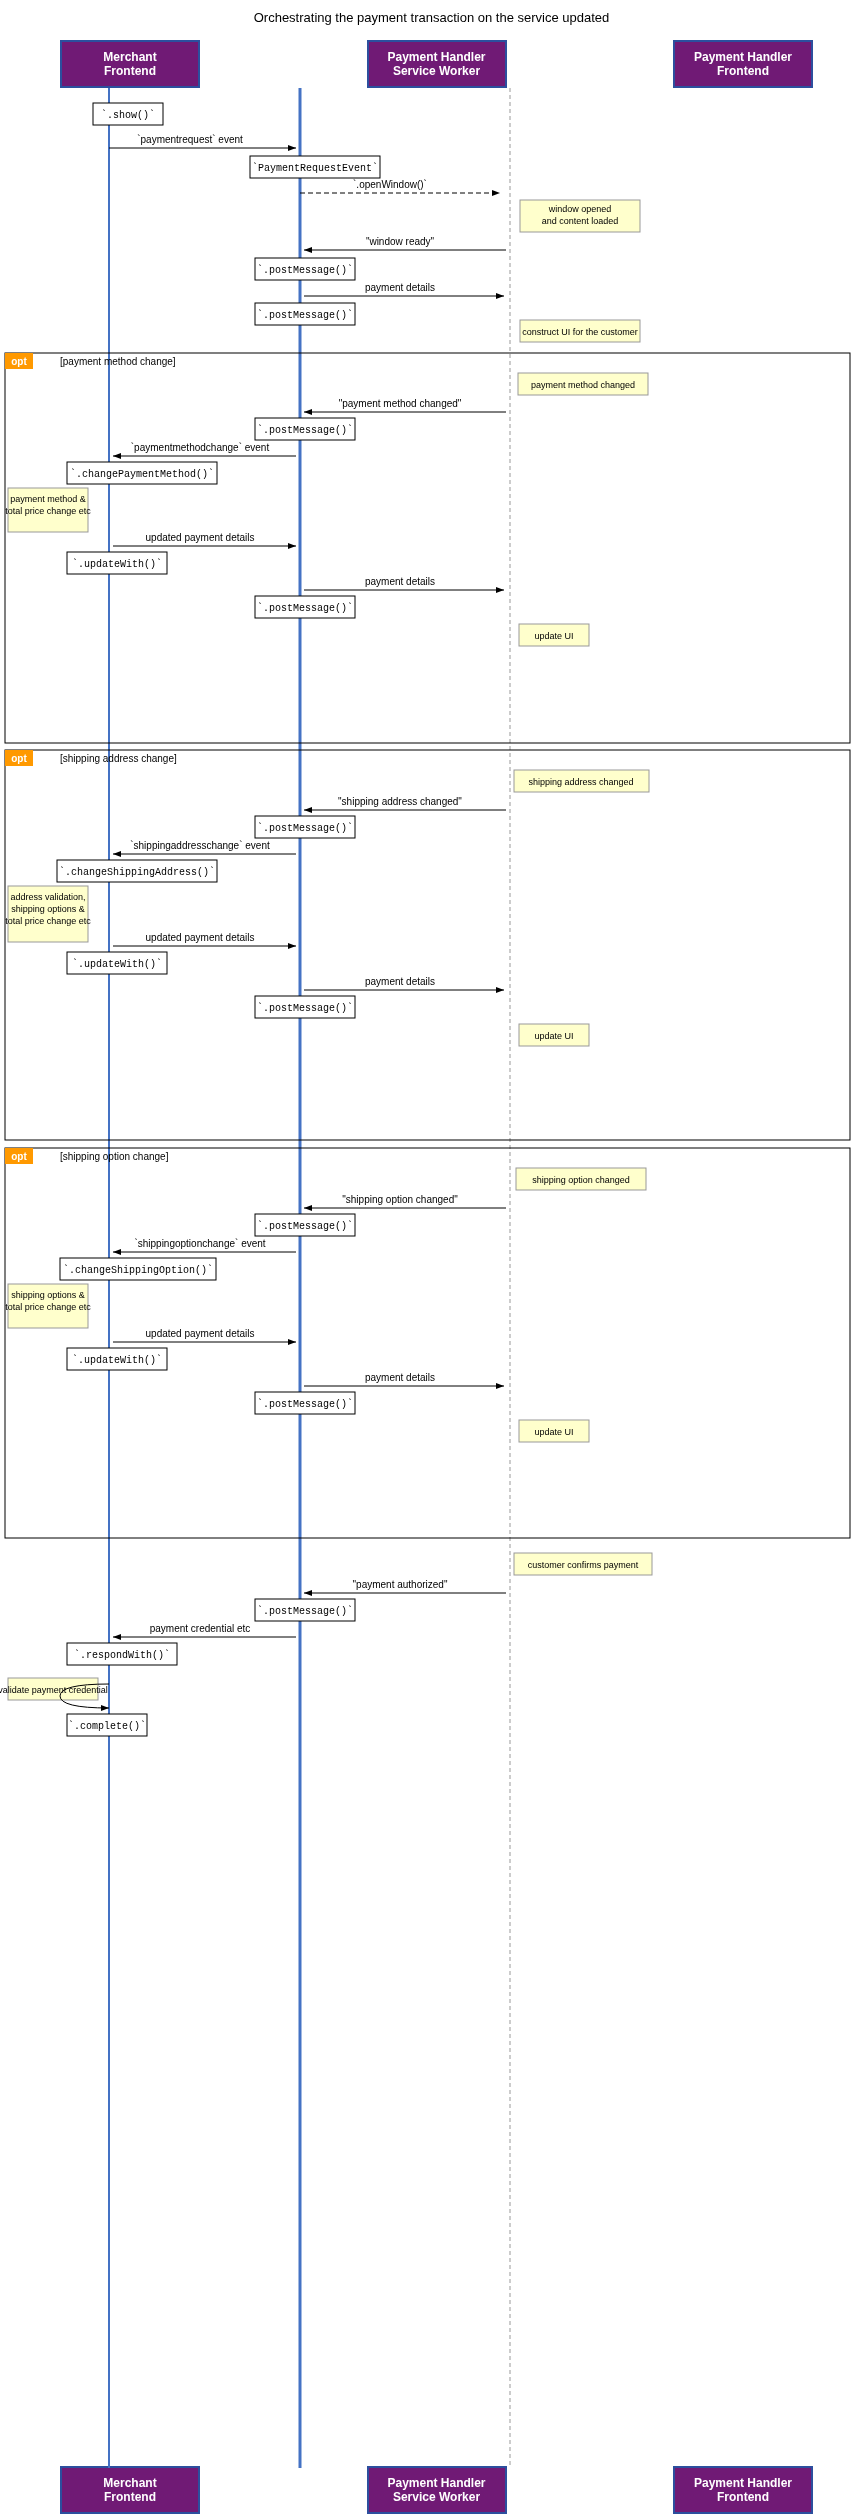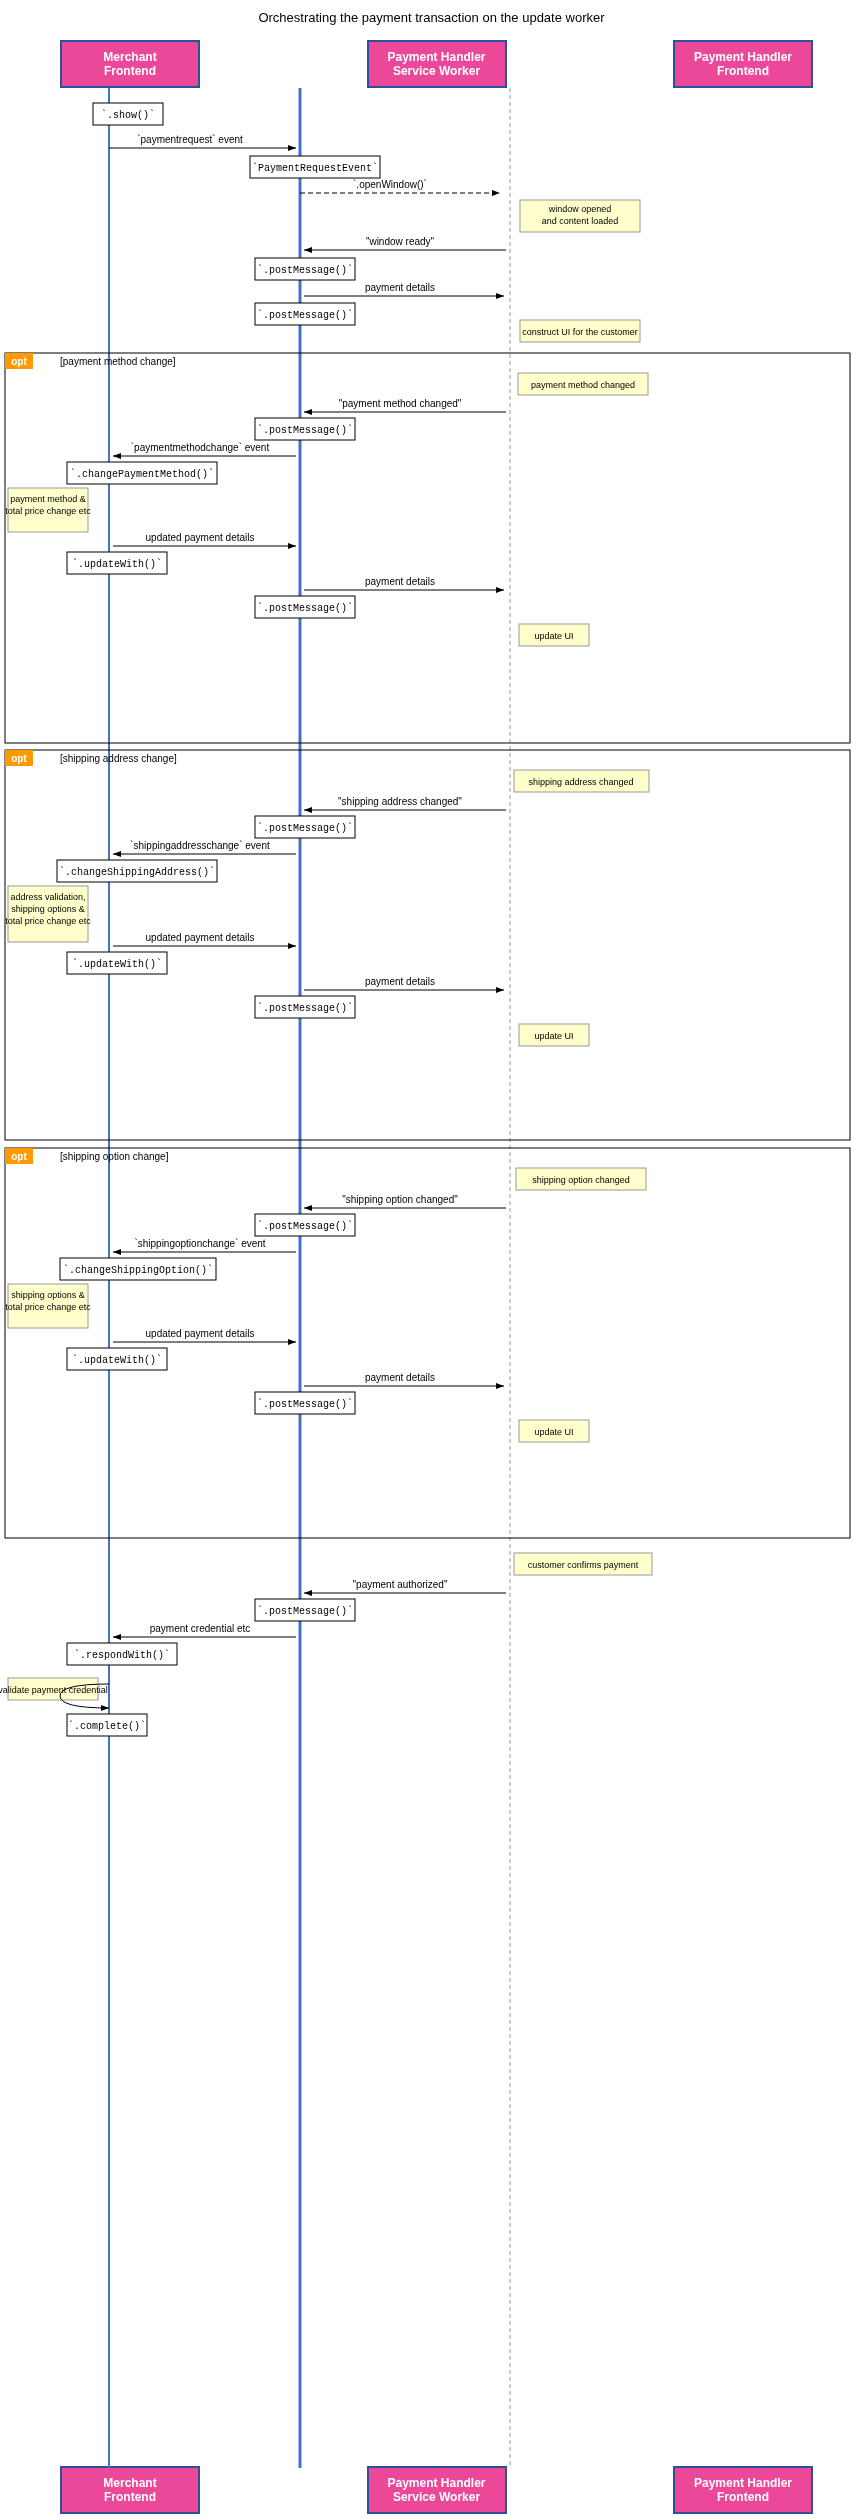--- a/index.html
+++ b/index.html
@@ -21,40 +21,40 @@
     .title {
       text-align: center;
       font-size: 13px;
       font-weight: normal;
       margin-bottom: 15px;
       color: #000;
       font-family: Arial, sans-serif;
     }
 
     .actor-box {
-      background: #ec4899;
+      background: #701a75;
       color: #fff;
       padding: 8px 16px;
       border: 2px solid #2c4f9e;
       font-weight: bold;
       font-size: 12px;
       text-align: center;
       font-family: Arial, sans-serif;
       min-width: 120px;
       width: 140px;
       display: flex;
       align-items: center;
       justify-content: center;
     }
   </style>
 </head>
 <body>
 
 <div class="diagram-container">
-  <div class="title">Orchestrating the payment transaction on the update worker</div>
+  <div class="title">Orchestrating the payment transaction on the service updated</div>
 
   <div style="display:flex; padding: 0 30px; justify-content: space-between; margin-bottom: 0;">
     <div class="actor-box" style="margin-left:30px">Merchant Frontend</div>
     <div class="actor-box">Payment Handler Service Worker</div>
     <div class="actor-box" style="margin-right:20px">Payment Handler Frontend</div>
   </div>
 
   <div style="position:relative; width:696px;">
     <svg width="863" height="2380" xmlns="http://www.w3.org/2000/svg">
 

